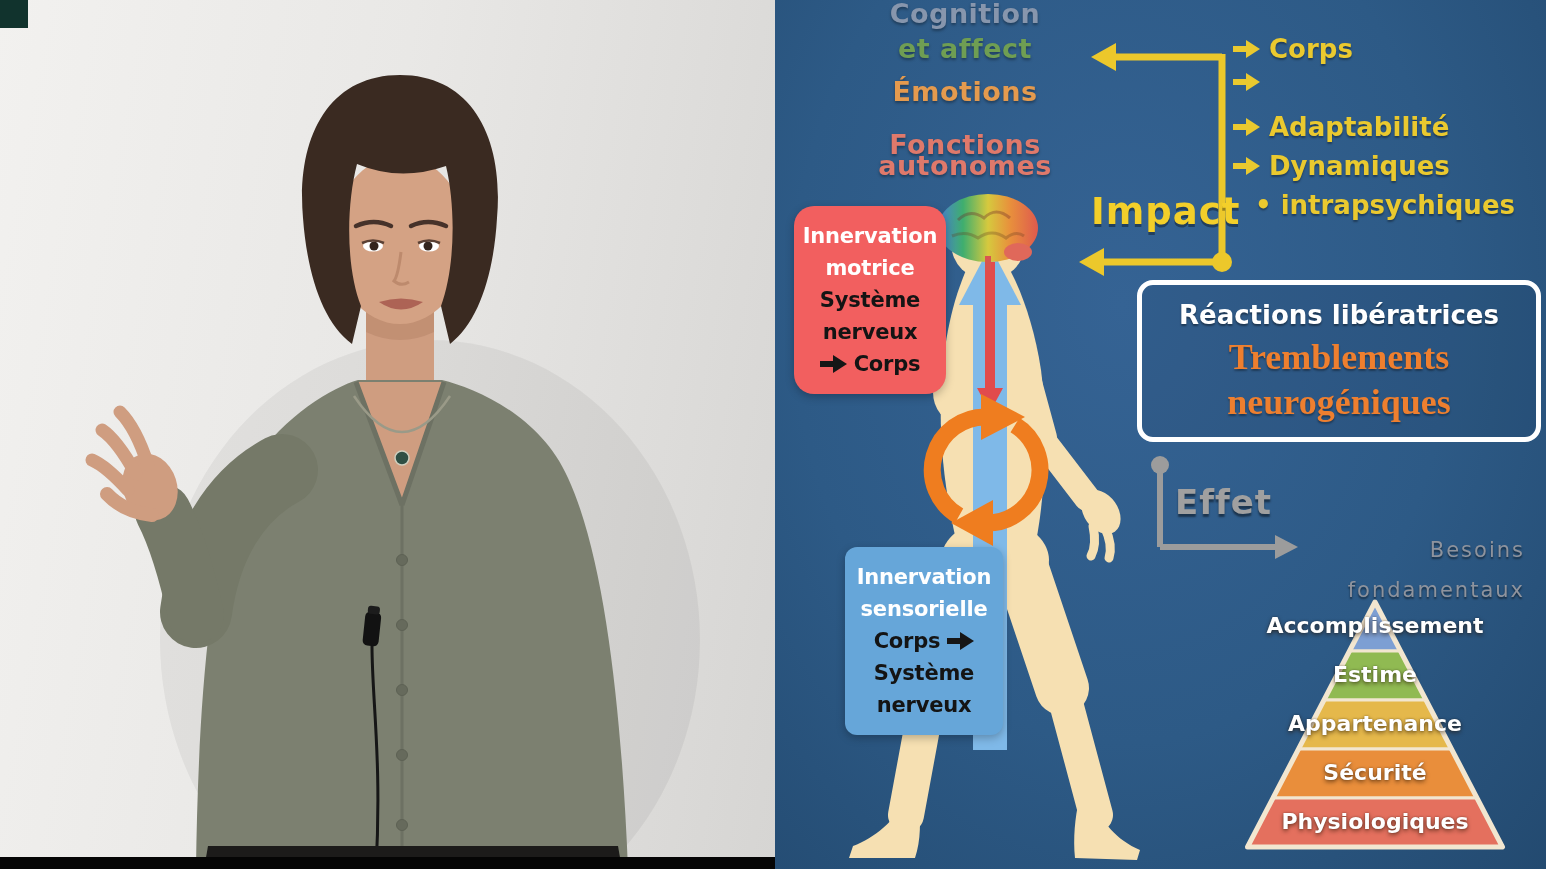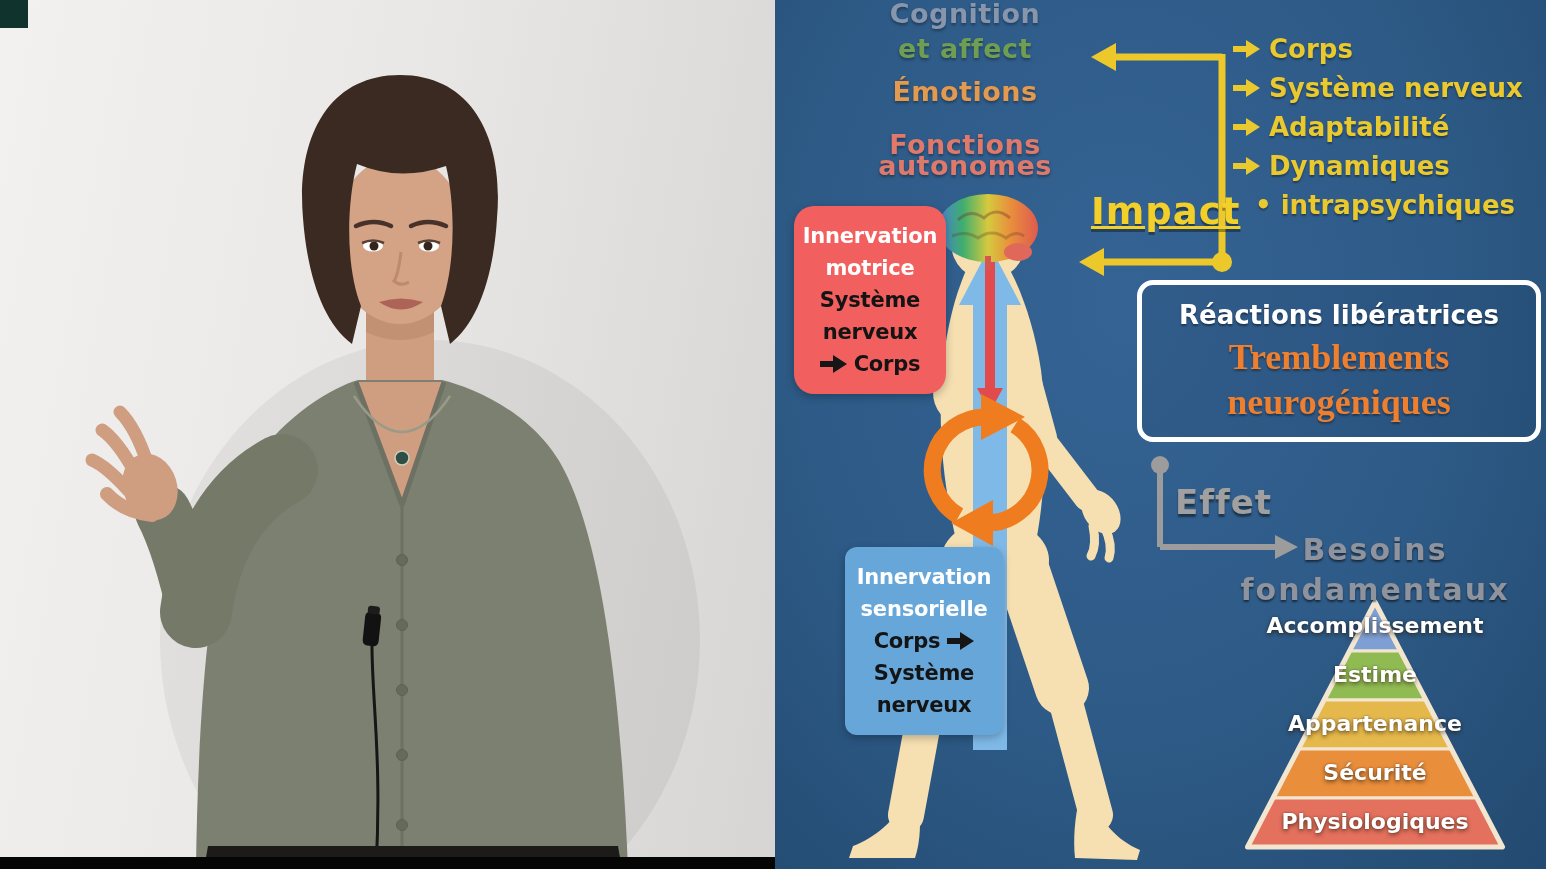--- a/index.html
+++ b/index.html
@@ -20,21 +20,21 @@
   .toplbl{width:380px;left:0;text-align:center;font-weight:700;font-size:27px;
     text-shadow:0 2px 3px rgba(0,0,0,.35);letter-spacing:.5px;}
   .c-cognition{color:#8796ad;}
   .c-affect{color:#6f9e53;}
   .c-emotions{color:#e49a4e;}
   .c-autonomes{color:#df796b;}
 
   .impact-row{display:flex;align-items:center;gap:9px;font-weight:700;font-size:26px;
     color:#eac92f;text-shadow:0 2px 2px rgba(0,0,0,.35);white-space:nowrap;}
   .impact-title{font-size:37px;font-weight:800;color:#f3cf2a;
-    text-shadow:0 3px 0 rgba(0,0,0,.35);letter-spacing:1px;text-decoration:underline;}
+    text-shadow:0 3px 0 rgba(0,0,0,.35);letter-spacing:1px;}
 
   .mini-arrow{position:relative;display:inline-block;width:27px;height:18px;flex:none;}
   .mini-arrow::before{content:"";position:absolute;left:0;top:6px;width:13px;height:6px;background:var(--c,#eac92f);}
   .mini-arrow::after{content:"";position:absolute;left:13px;top:0;width:0;height:0;
     border-left:14px solid var(--c,#eac92f);border-top:9px solid transparent;border-bottom:9px solid transparent;}
   .mini-arrow.black{--c:#161616;}
   .mini-arrow.yellow{--c:#eac92f;}
 
   .infobox{border-radius:16px;text-align:center;font-weight:700;font-size:21px;line-height:32px;
     letter-spacing:-.2px;padding:14px 2px;box-shadow:0 3px 8px rgba(0,0,0,.25);}
@@ -44,21 +44,21 @@
   .infobox .k{color:#141414;}
   .inline-row{display:flex;align-items:center;justify-content:center;gap:7px;}
 
   .reaction-box{left:362px;top:280px;width:386px;border:5px solid #fff;border-radius:16px;
     text-align:center;padding:10px 4px 12px;background:rgba(10,30,55,.08);}
   .reaction-line1{color:#fff;font-weight:700;font-size:26px;line-height:40px;text-shadow:0 2px 2px rgba(0,0,0,.4);}
   .reaction-line2{color:#ee7f2f;font-weight:800;font-size:36px;line-height:45px;text-shadow:0 2px 2px rgba(0,0,0,.35);font-family:Liberation Serif, serif;}
 
   .effect-title{font-size:34px;font-weight:800;color:#a0a0a0;text-shadow:0 3px 2px rgba(0,0,0,.45);letter-spacing:1px;}
 
-  .needs-title{left:450px;top:530px;width:300px;text-align:center;font-weight:700;font-size:30px;line-height:40px;
+  .needs-title{left:450px;top:530px;width:300px;text-align:right;font-weight:400;font-size:21px;line-height:40px;
     color:#8e939d;letter-spacing:2px;text-shadow:0 2px 2px rgba(0,0,0,.5);}
 
   .pyr-label{left:450px;width:300px;text-align:center;color:#fff;font-weight:800;font-size:22px;
     white-space:nowrap;text-shadow:0 2px 4px rgba(40,20,0,.6),0 0 2px rgba(0,0,0,.35);z-index:3;}
 </style>
 </head>
 <body>
 
 <div class="frame">
 
@@ -209,21 +209,20 @@
     <div class="abs toplbl c-emotions" style="top:76px;">Émotions</div>
     <div class="abs toplbl c-autonomes" style="top:129px;">Fonctions</div>
     <div class="abs toplbl c-autonomes" style="top:150px;">autonomes</div>
 
     <div class="abs impact-row" style="left:458px;top:34px;">
       <span class="mini-arrow yellow"></span>
       <span>Corps</span>
     </div>
     <div class="abs impact-row" style="left:458px;top:73px;">
       <span class="mini-arrow yellow"></span>
-      <span>Système nerveux</span>
     </div>
     <div class="abs impact-row" style="left:458px;top:112px;">
       <span class="mini-arrow yellow"></span>
       <span>Adaptabilité</span>
     </div>
     <div class="abs impact-row" style="left:458px;top:151px;">
       <span class="mini-arrow yellow"></span>
       <span>Dynamiques</span>
     </div>
     <div class="abs impact-row" style="left:480px;top:190px;align-items:flex-end;">

